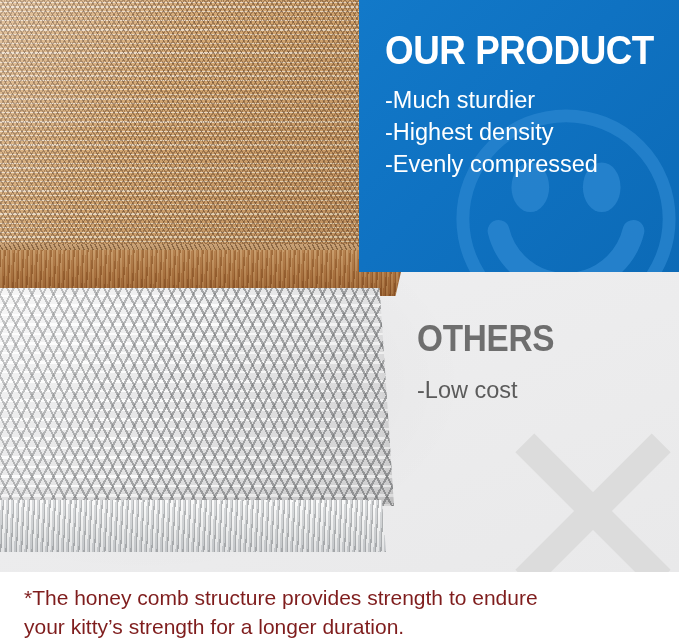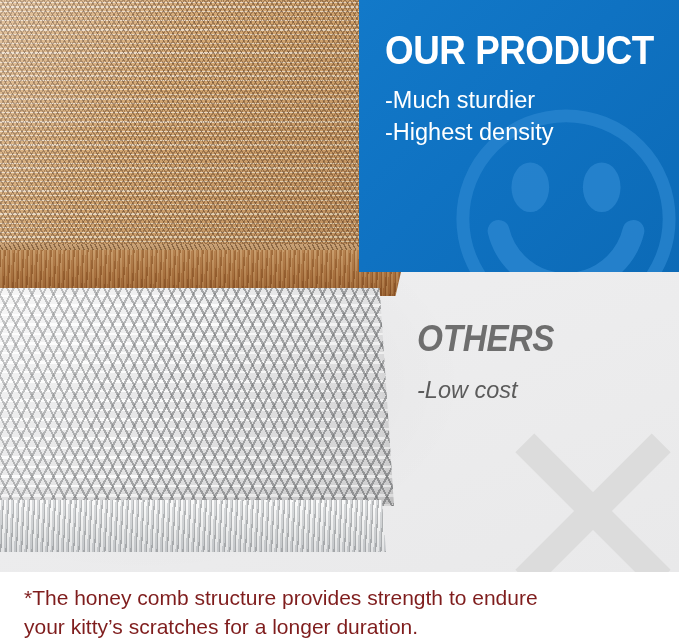--- a/index.html
+++ b/index.html
@@ -185,21 +185,20 @@
     white-space: nowrap;
   }
 
   
   .panel-others {
     position: absolute;
     right: 0; top: 272px;
     width: 288px;
     height: 300px;
     overflow: hidden;
-    font-style: italic;
   }
   .x-wm {
     position: absolute;
     left: 118px; top: 155px;
     width: 168px; height: 168px;
     pointer-events: none;
   }
   .panel-others-inner {
     position: relative;
     z-index: 2;
@@ -273,20 +272,21 @@
       <ellipse cx="84" cy="88" rx="19" ry="25" fill="#2a86cf" opacity="0.8"></ellipse>
       <ellipse cx="156" cy="88" rx="19" ry="25" fill="#2a86cf" opacity="0.8"></ellipse>
       <path d="M52 132 A70 70 0 0 0 188 132" fill="none" stroke="#2a86cf" stroke-width="22" stroke-linecap="round" opacity="0.8"></path>
     </svg>
 
     <div class="panel-blue-inner">
       <div class="heading-ours">OUR PRODUCT</div>
       <ul class="bullets-ours">
         <li>-Much sturdier</li>
         <li>-Highest density</li>
+        <li>-Evenly compressed</li>
       </ul>
     </div>
   </div>
 
   <div class="panel-others">
 
     <svg class="x-wm" viewBox="0 0 170 170">
       <g stroke="#dcdcdc" stroke-width="27" stroke-linecap="butt">
         <line x1="16" y1="16" x2="154" y2="154"></line>
         <line x1="154" y1="16" x2="16" y2="154"></line>
@@ -297,17 +297,17 @@
       <div class="heading-others">OTHERS</div>
       <ul class="bullets-others">
         <li>-Low cost</li>
       </ul>
     </div>
   </div>
 
   <div class="footer">
     <p class="footer-text">
       <span>*The honey comb structure provides strength to endure</span>
-      <span class="footer-line2">your kitty’s scratches for a longer duration.</span>
+      <span class="footer-line2">your kitty’s strength for a longer duration.</span>
     </p>
   </div>
 
 </div>
 
 </body></html>

